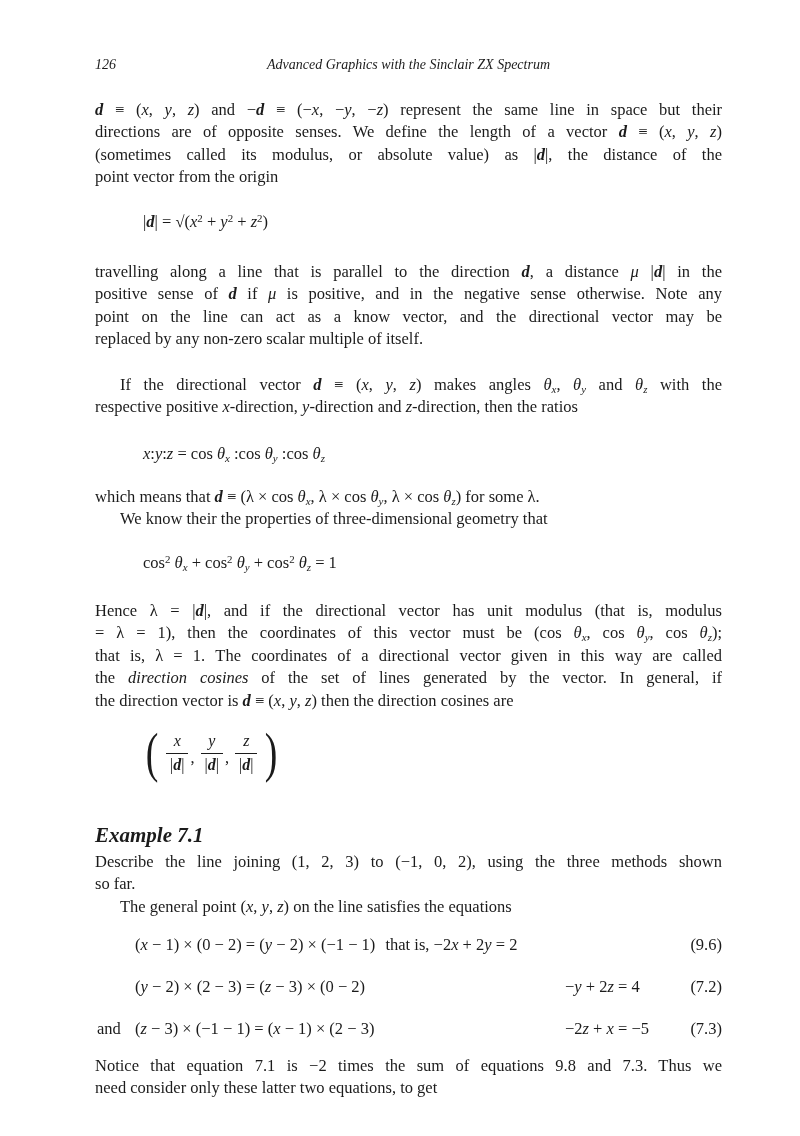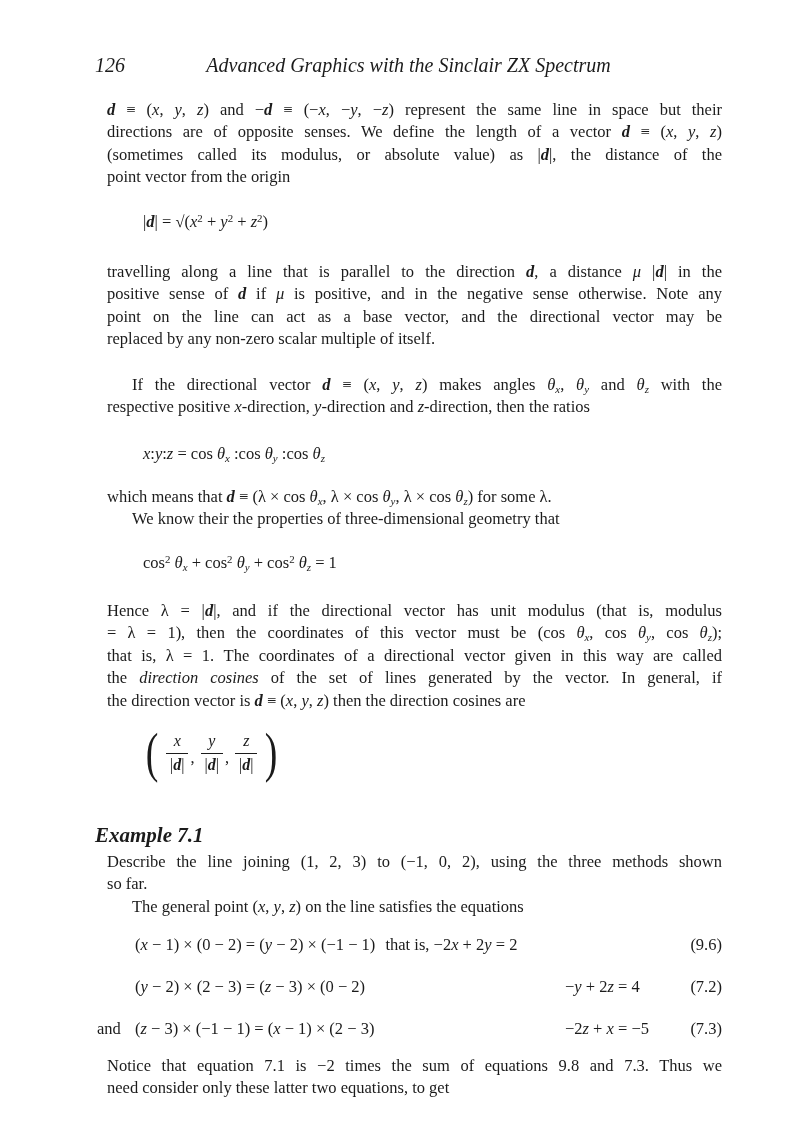--- a/index.html
+++ b/index.html
@@ -4,29 +4,29 @@
 <style>
   html,body{margin:0;padding:0;}
   body{
     width:800px;height:1136px;overflow:hidden;position:relative;
     background:#ffffff;color:#1b1b1b;
     font-family:"Liberation Serif","DejaVu Serif",serif;
     font-size:16.5px;line-height:22.4px;
   }
   .page{position:absolute;inset:0;}
   .sec{position:absolute;left:95px;width:627px;}
-  .line{text-align:justify;text-align-last:justify;margin-left:12px;}
+  .line{text-align:justify;text-align-last:justify;}
   .line.l{text-align:left;text-align-last:auto;}
   .line.ind{text-indent:25px;}
   i{font-style:italic;}
   b{font-weight:bold;}
   sub{font-size:66%;vertical-align:-0.28em;line-height:0;}
   sup{font-size:66%;vertical-align:0.5em;line-height:0;}
   
-  .header{top:54px;font-style:italic;font-size:20px;}
+  .header{top:54px;font-style:italic;font-size:14px;}
   .pagenum{position:absolute;left:0;top:0;}
   .rtitle{text-align:center;}
   
   .deq{padding-left:48px;white-space:nowrap;}
   
   .dc{position:absolute;left:143px;top:728px;display:flex;align-items:center;}
   .paren{font-size:54px;line-height:50px;font-weight:400;transform:scaleX(0.7);}
   .frac{display:inline-block;text-align:center;margin:0 5px;font-size:16px;line-height:1.15;}
   .frac .num{padding:0 3px 2px;}
   .frac .den{border-top:1.6px solid #1b1b1b;padding:2px 4px 0;}
@@ -55,21 +55,21 @@
     <div class="line">directions are of opposite senses. We define the length of a vector <b><i>d</i></b> ≡ (<i>x</i>, <i>y</i>, <i>z</i>)</div>
     <div class="line">(sometimes called its modulus, or absolute value) as |<b><i>d</i></b>|, the distance of the</div>
     <div class="line l">point vector from the origin</div>
   </div>
 
   <div class="sec deq" style="top:211px">|<b><i>d</i></b>| = √(<i>x</i><sup>2</sup> + <i>y</i><sup>2</sup> + <i>z</i><sup>2</sup>)</div>
 
   <div class="sec" style="top:261px">
     <div class="line">travelling along a line that is parallel to the direction <b><i>d</i></b>, a distance <i>μ</i> |<b><i>d</i></b>| in the</div>
     <div class="line">positive sense of <b><i>d</i></b> if <i>μ</i> is positive, and in the negative sense otherwise. Note any</div>
-    <div class="line">point on the line can act as a base vector, and the directional vector may be</div>
+    <div class="line">point on the line can act as a know vector, and the directional vector may be</div>
     <div class="line l">replaced by any non-zero scalar multiple of itself.</div>
   </div>
 
   <div class="sec" style="top:374px">
     <div class="line ind">If the directional vector <b><i>d</i></b> ≡ (<i>x</i>, <i>y</i>, <i>z</i>) makes angles <i>θ<sub>x</sub></i>, <i>θ<sub>y</sub></i> and <i>θ<sub>z</sub></i> with the</div>
     <div class="line l">respective positive <i>x</i>-direction, <i>y</i>-direction and <i>z</i>-direction, then the ratios</div>
   </div>
 
   <div class="sec deq" style="top:443px"><i>x</i>:<i>y</i>:<i>z</i> = cos <i>θ<sub>x</sub></i> :cos <i>θ<sub>y</sub></i> :cos <i>θ<sub>z</sub></i></div>
 

